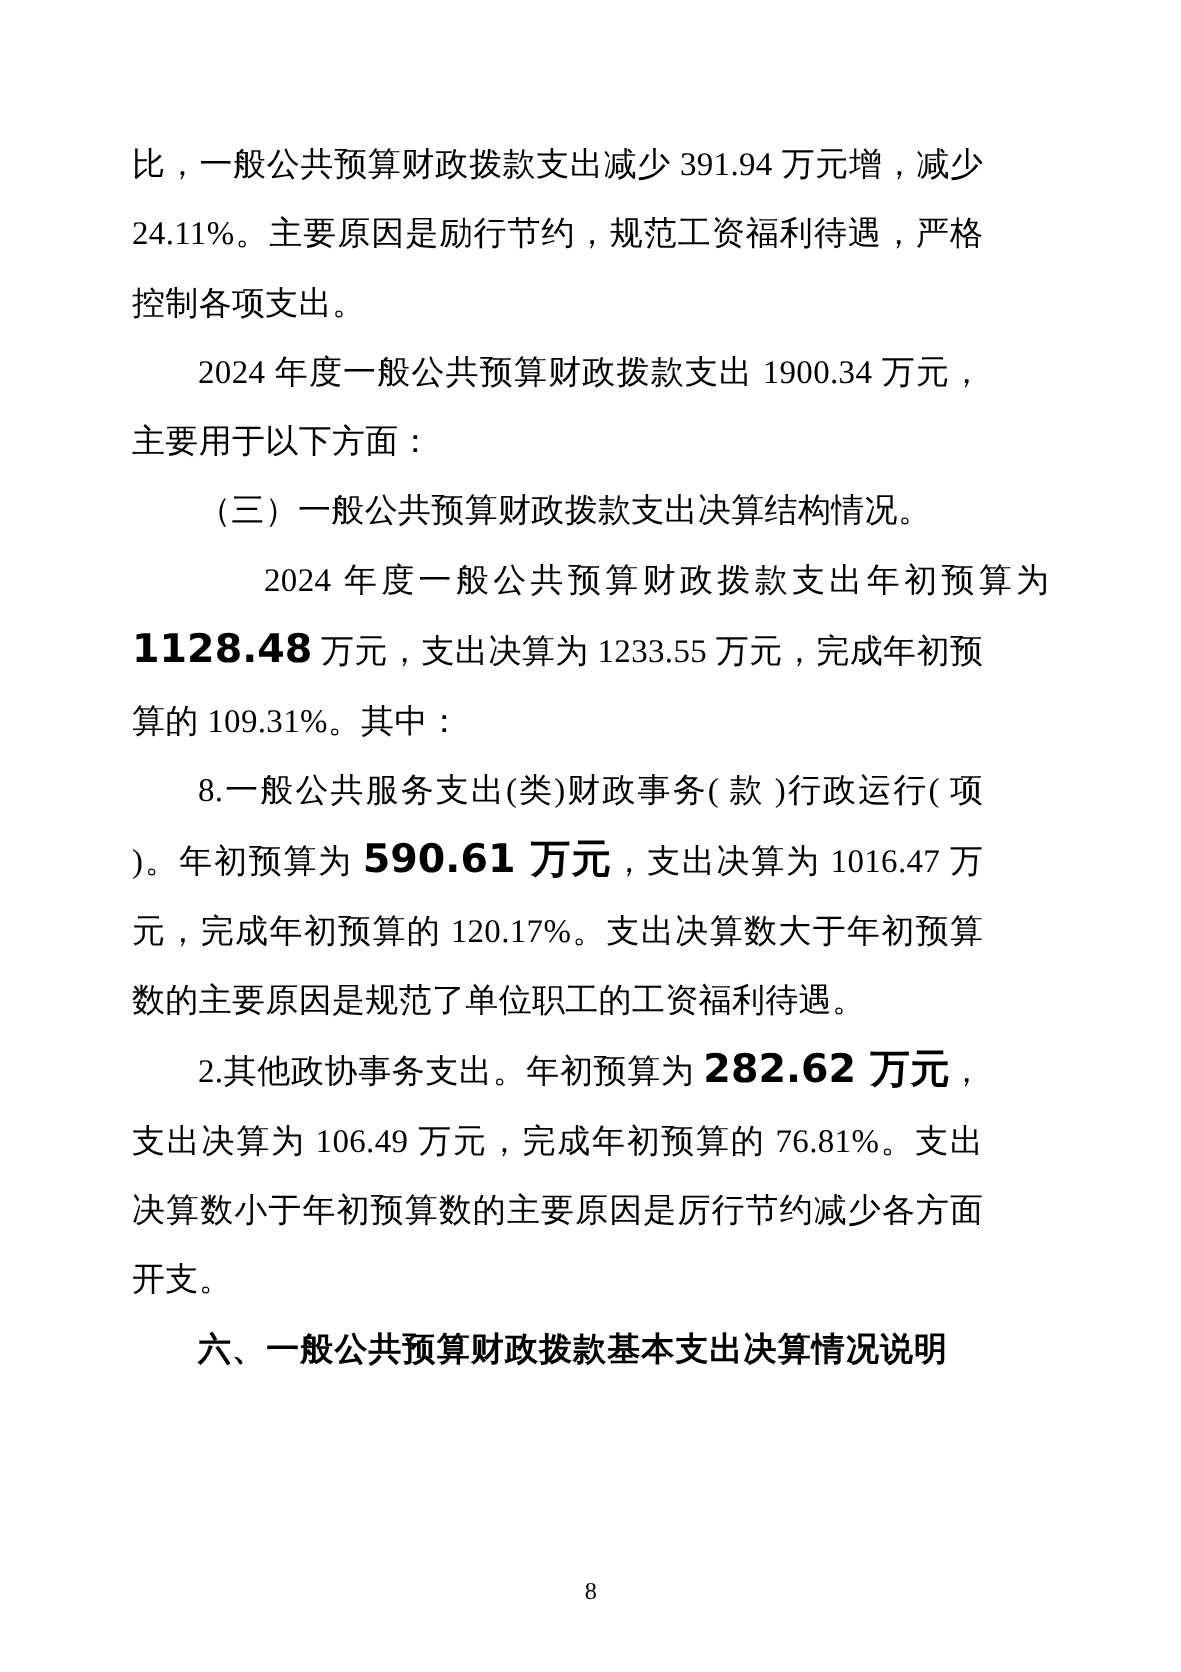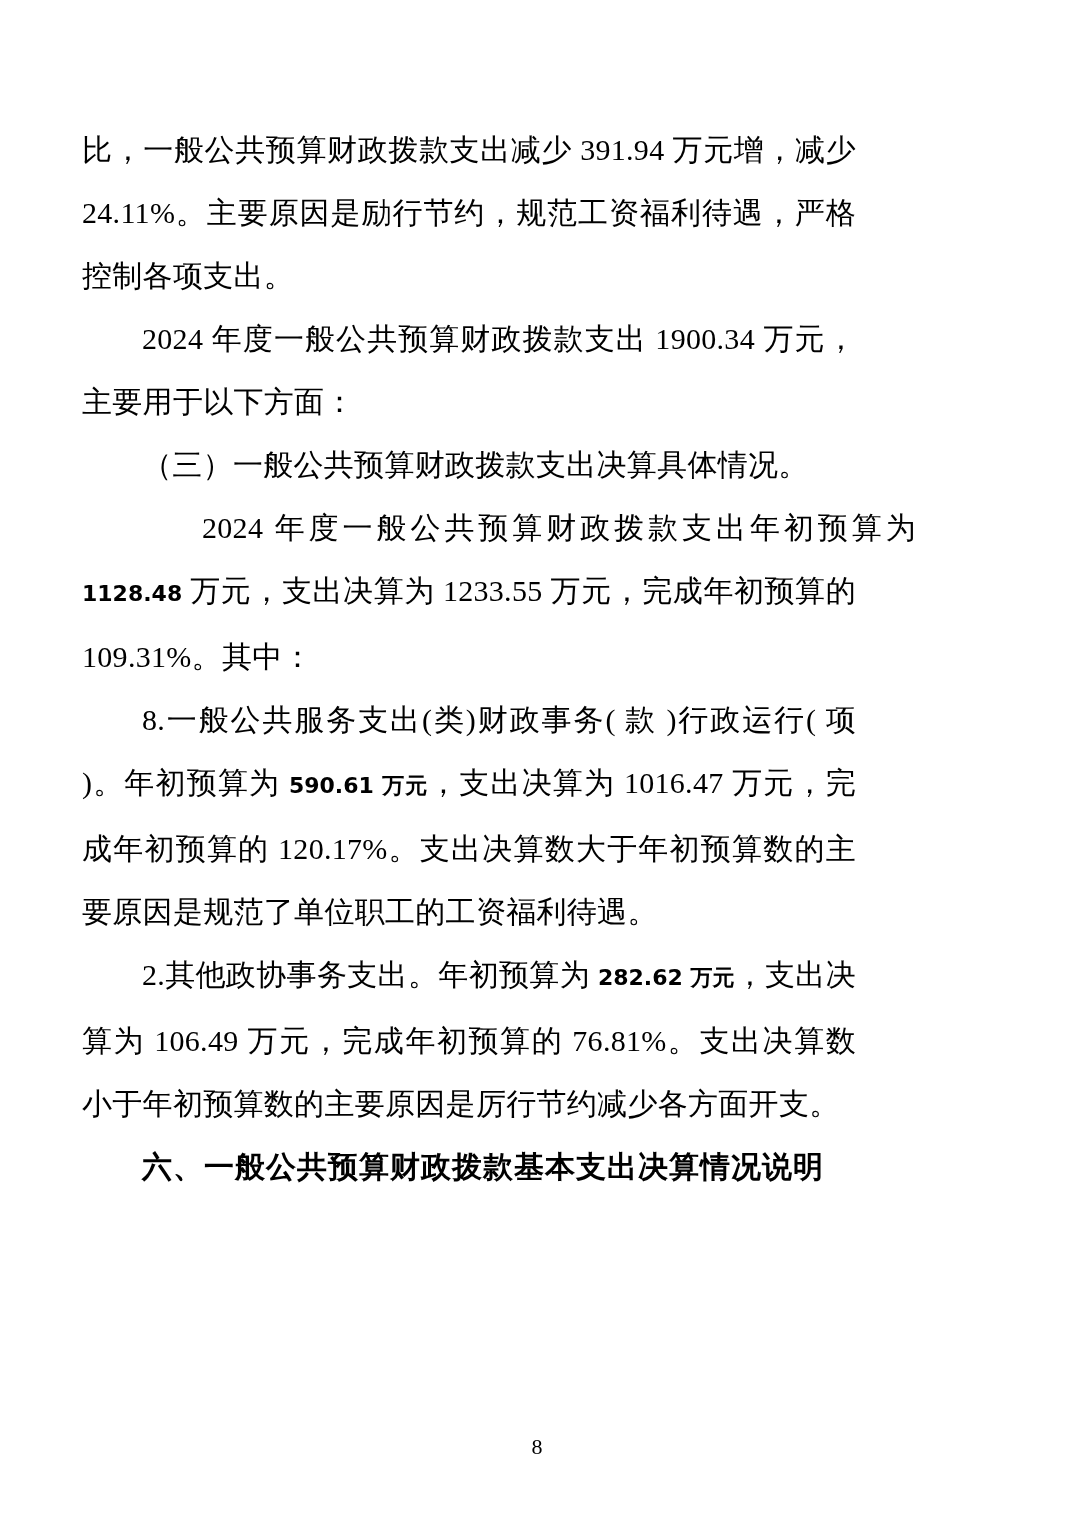--- a/index.html
+++ b/index.html
@@ -13,21 +13,21 @@
     font-family: "Liberation Serif", "DejaVu Serif", serif;
     color: #000000;
     position: relative;
     overflow: hidden;
   }
   .page {
     position: relative;
     width: 1074px;
     height: 1520px;
     box-sizing: border-box;
-    padding: 118px 150px 0 82px;
+    padding: 118px 150px 0 120px;
   }
   .doc-body {
     width: 774px;
   }
   p.para {
     margin: 0 0 0 0;
     font-size: 30px;
     line-height: 63px;
     text-align: justify;
     text-justify: inter-ideograph;
@@ -35,21 +35,21 @@
   }
   p.indent {
     text-indent: 60px;
   }
   .para + .para {
     margin-top: 0;
   }
   .bold-num {
     font-family: "DejaVu Sans", "Liberation Sans", sans-serif;
     font-weight: bold;
-    font-size: 22px;
+    font-size: 36px;
     letter-spacing: 0px;
   }
   .heading {
     margin: 0;
     font-size: 30px;
     line-height: 63px;
     font-weight: bold;
     font-family: "DejaVu Sans", "Liberation Sans", sans-serif;
     text-indent: 60px;
     letter-spacing: 1px;
@@ -74,21 +74,21 @@
 <div class="page">
   <div class="doc-body">
 
     <p class="para">比，一般公共预算财政拨款支出减少 391.94 万元增，减少 24.11%。主要原因是励行节约，规范工资福利待遇，严格控制各项支出。</p>
 
 
     <p class="para indent">2024 年度一般公共预算财政拨款支出 1900.34 万元，主要用于以下方面：</p>
 
 
 
-    <p class="para indent">（三）一般公共预算财政拨款支出决算具体情况。</p>
+    <p class="para indent">（三）一般公共预算财政拨款支出决算结构情况。</p>
 
     <p class="para indent">
       <span class="spread" style="display:inline-block;width:100%;text-indent:60px;">2024 年度一般公共预算财政拨款支出年初预算为</span><span class="bold-num">1128.48</span><span> 万元，支出决算为 1233.55 万元，完成年初预算的 109.31%。其中：</span>
     </p>
 
     <p class="para indent">
       <span>8.一般公共服务支出(类)财政事务( 款 )行政运行( 项 )。年初预算为 </span><span class="bold-num">590.61 万元</span><span>，支出决算为 1016.47 万元，完成年初预算的 120.17%。支出决算数大于年初预算数的主要原因是规范了单位职工的工资福利待遇。</span>
     </p>
 
     <p class="para indent">

